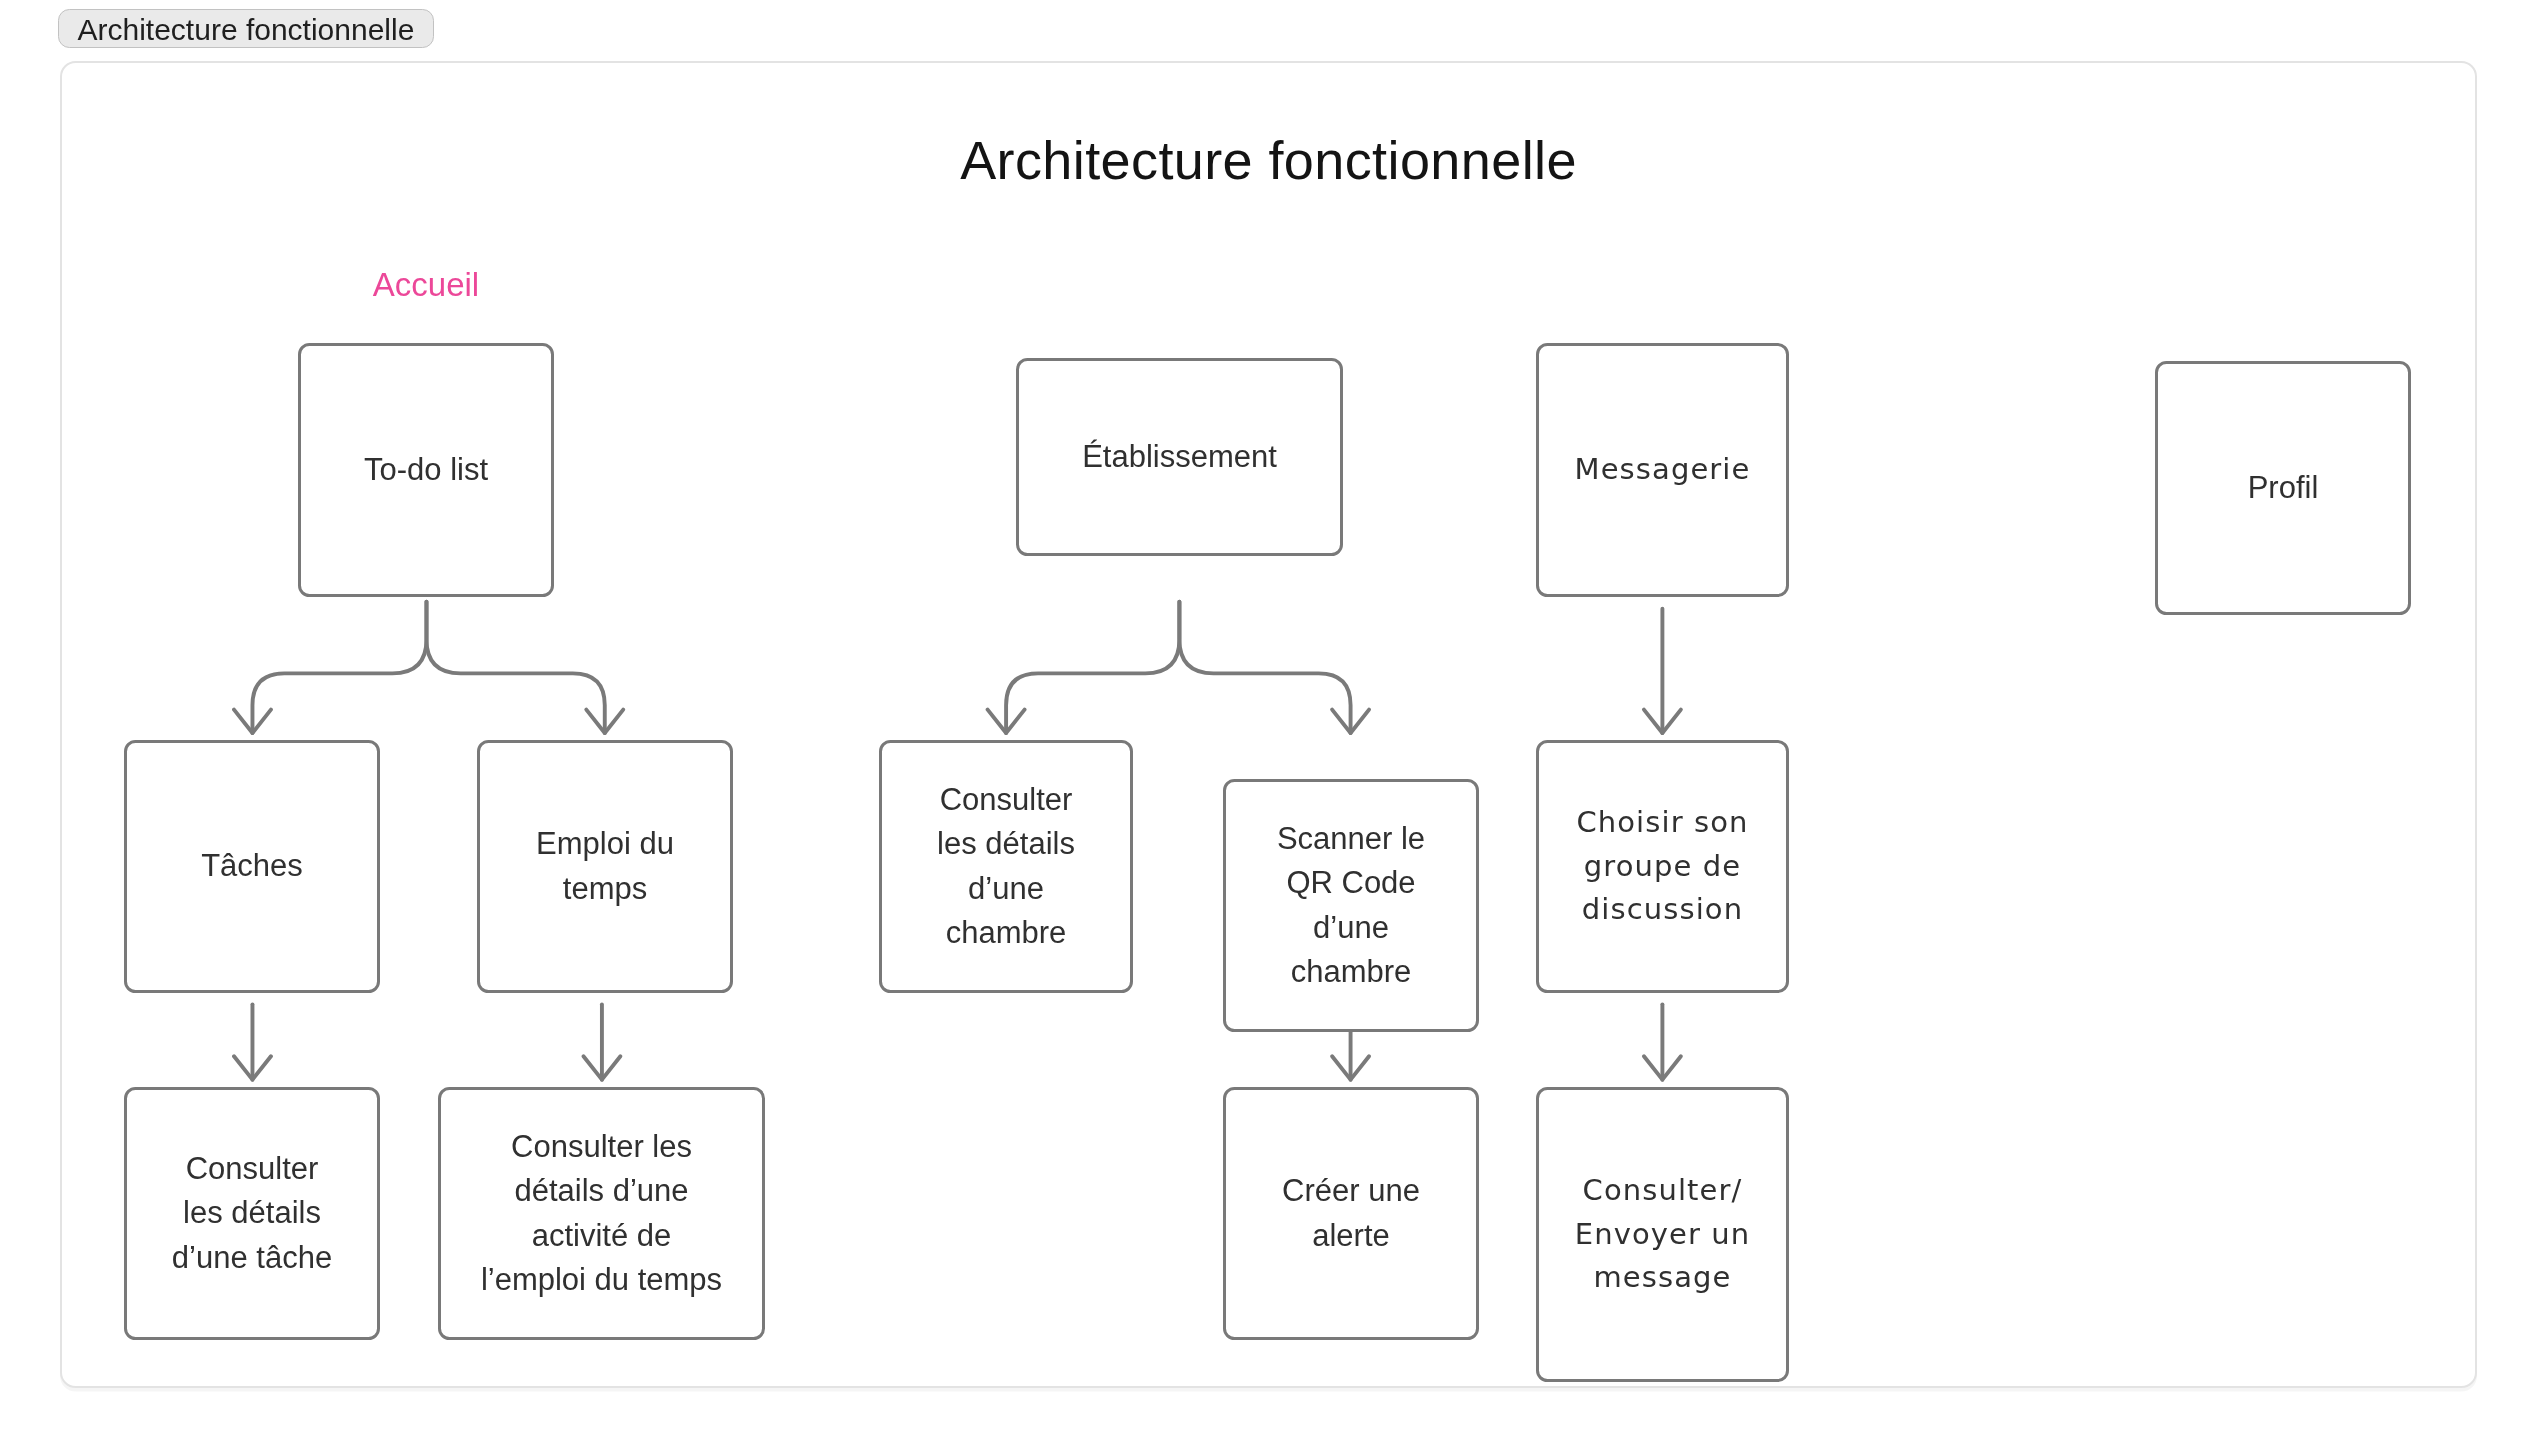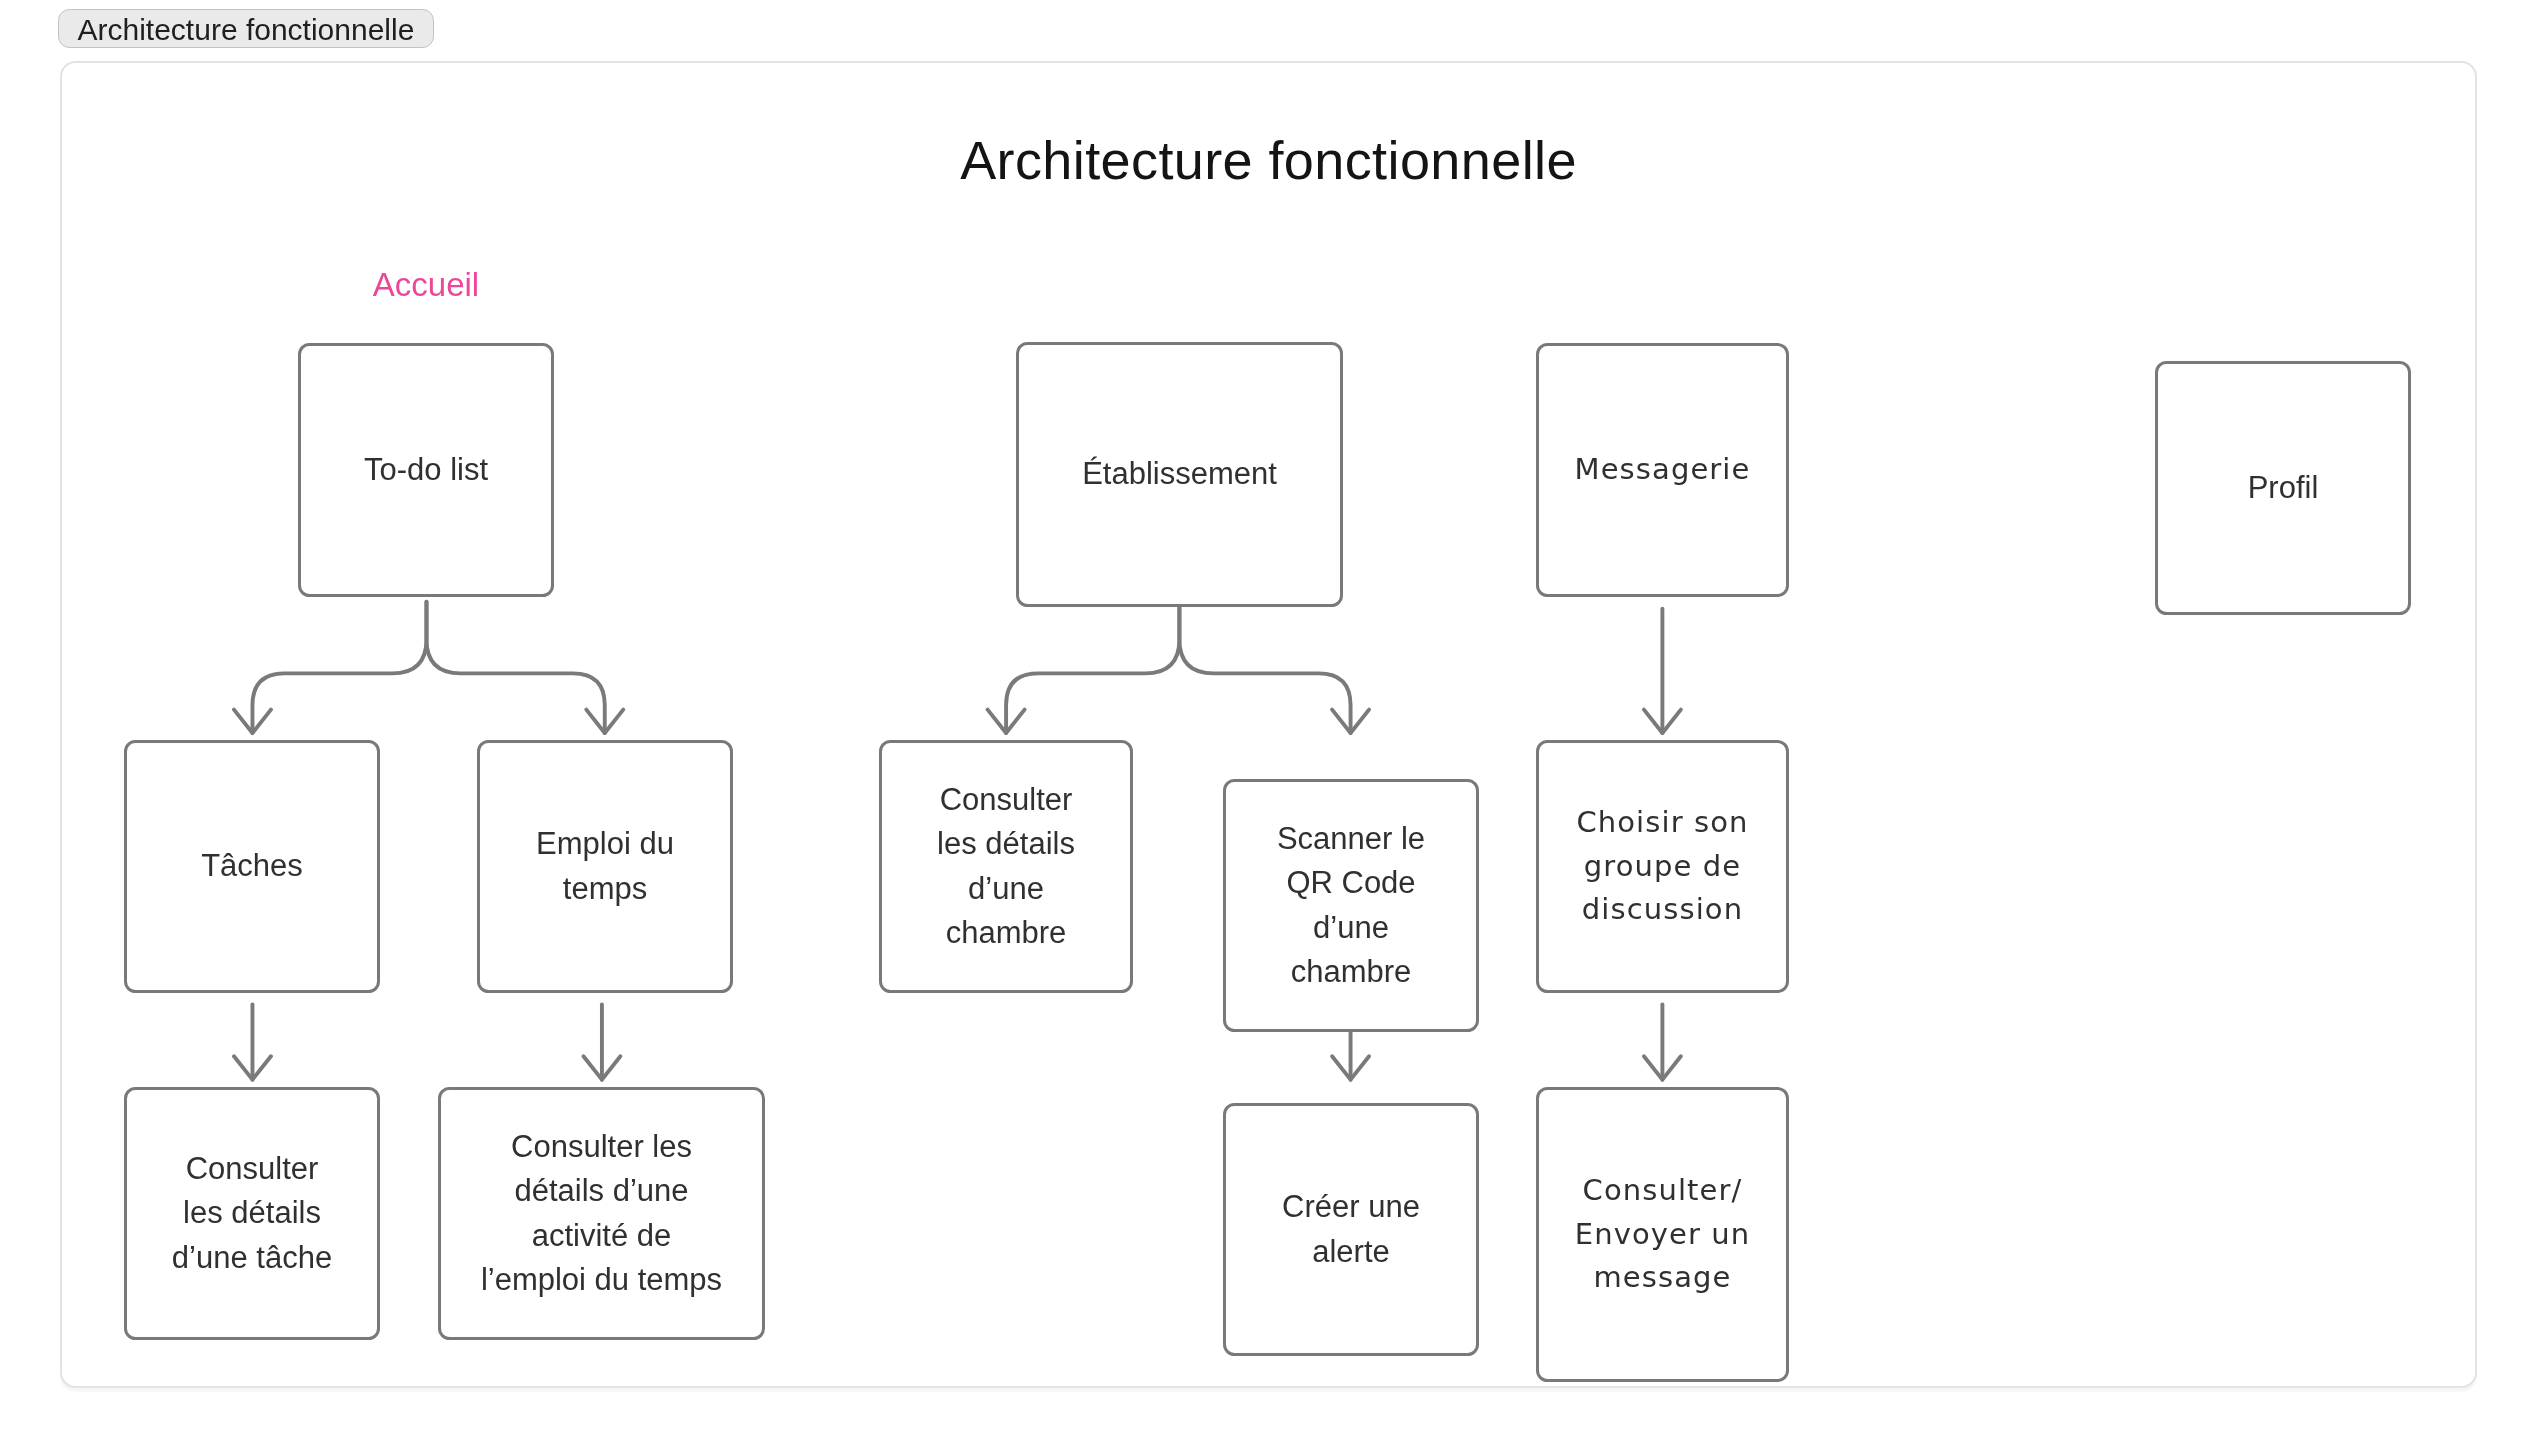--- a/index.html
+++ b/index.html
@@ -128,36 +128,36 @@
         <span class="node-label">Consulter
 les détails
 d’une tâche</span>
       </div>
       <div class="node" data-node-id="consulter-activite" style="left: 438px; top: 1087px; width: 327px; height: 253px;">
         <span class="node-label">Consulter les
 détails d’une
 activité de
 l’emploi du temps</span>
       </div>
-      <div class="node" data-node-id="etablissement" style="left: 1016px; top: 342px; width: 327px; height: 265px;">
+      <div class="node" data-node-id="etablissement" style="left: 1016px; top: 358px; width: 327px; height: 198px;">
         <span class="node-label">Établissement</span>
       </div>
       <div class="node" data-node-id="chambre" style="left: 879px; top: 740px; width: 254px; height: 253px;">
         <span class="node-label">Consulter
 les détails
 d’une
 chambre</span>
       </div>
       <div class="node" data-node-id="scanner" style="left: 1223px; top: 740px; width: 256px; height: 253px; margin-top: 39px;">
         <span class="node-label">Scanner le
 QR Code
 d’une
 chambre</span>
       </div>
-      <div class="node" data-node-id="alerte" style="left: 1223px; top: 1087px; width: 256px; height: 253px; margin-top: 16px;">
+      <div class="node" data-node-id="alerte" style="left: 1223px; top: 1087px; width: 256px; height: 253px;">
         <span class="node-label">Créer une
 alerte</span>
       </div>
       <div class="node" data-node-id="messagerie" style="left: 1536px; top: 343px; width: 253px; height: 254px;">
         <span class="node-label">Messagerie</span>
       </div>
       <div class="node" data-node-id="choisir" style="left: 1536px; top: 740px; width: 253px; height: 253px;">
         <span class="node-label">Choisir son
 groupe de
 discussion</span>

